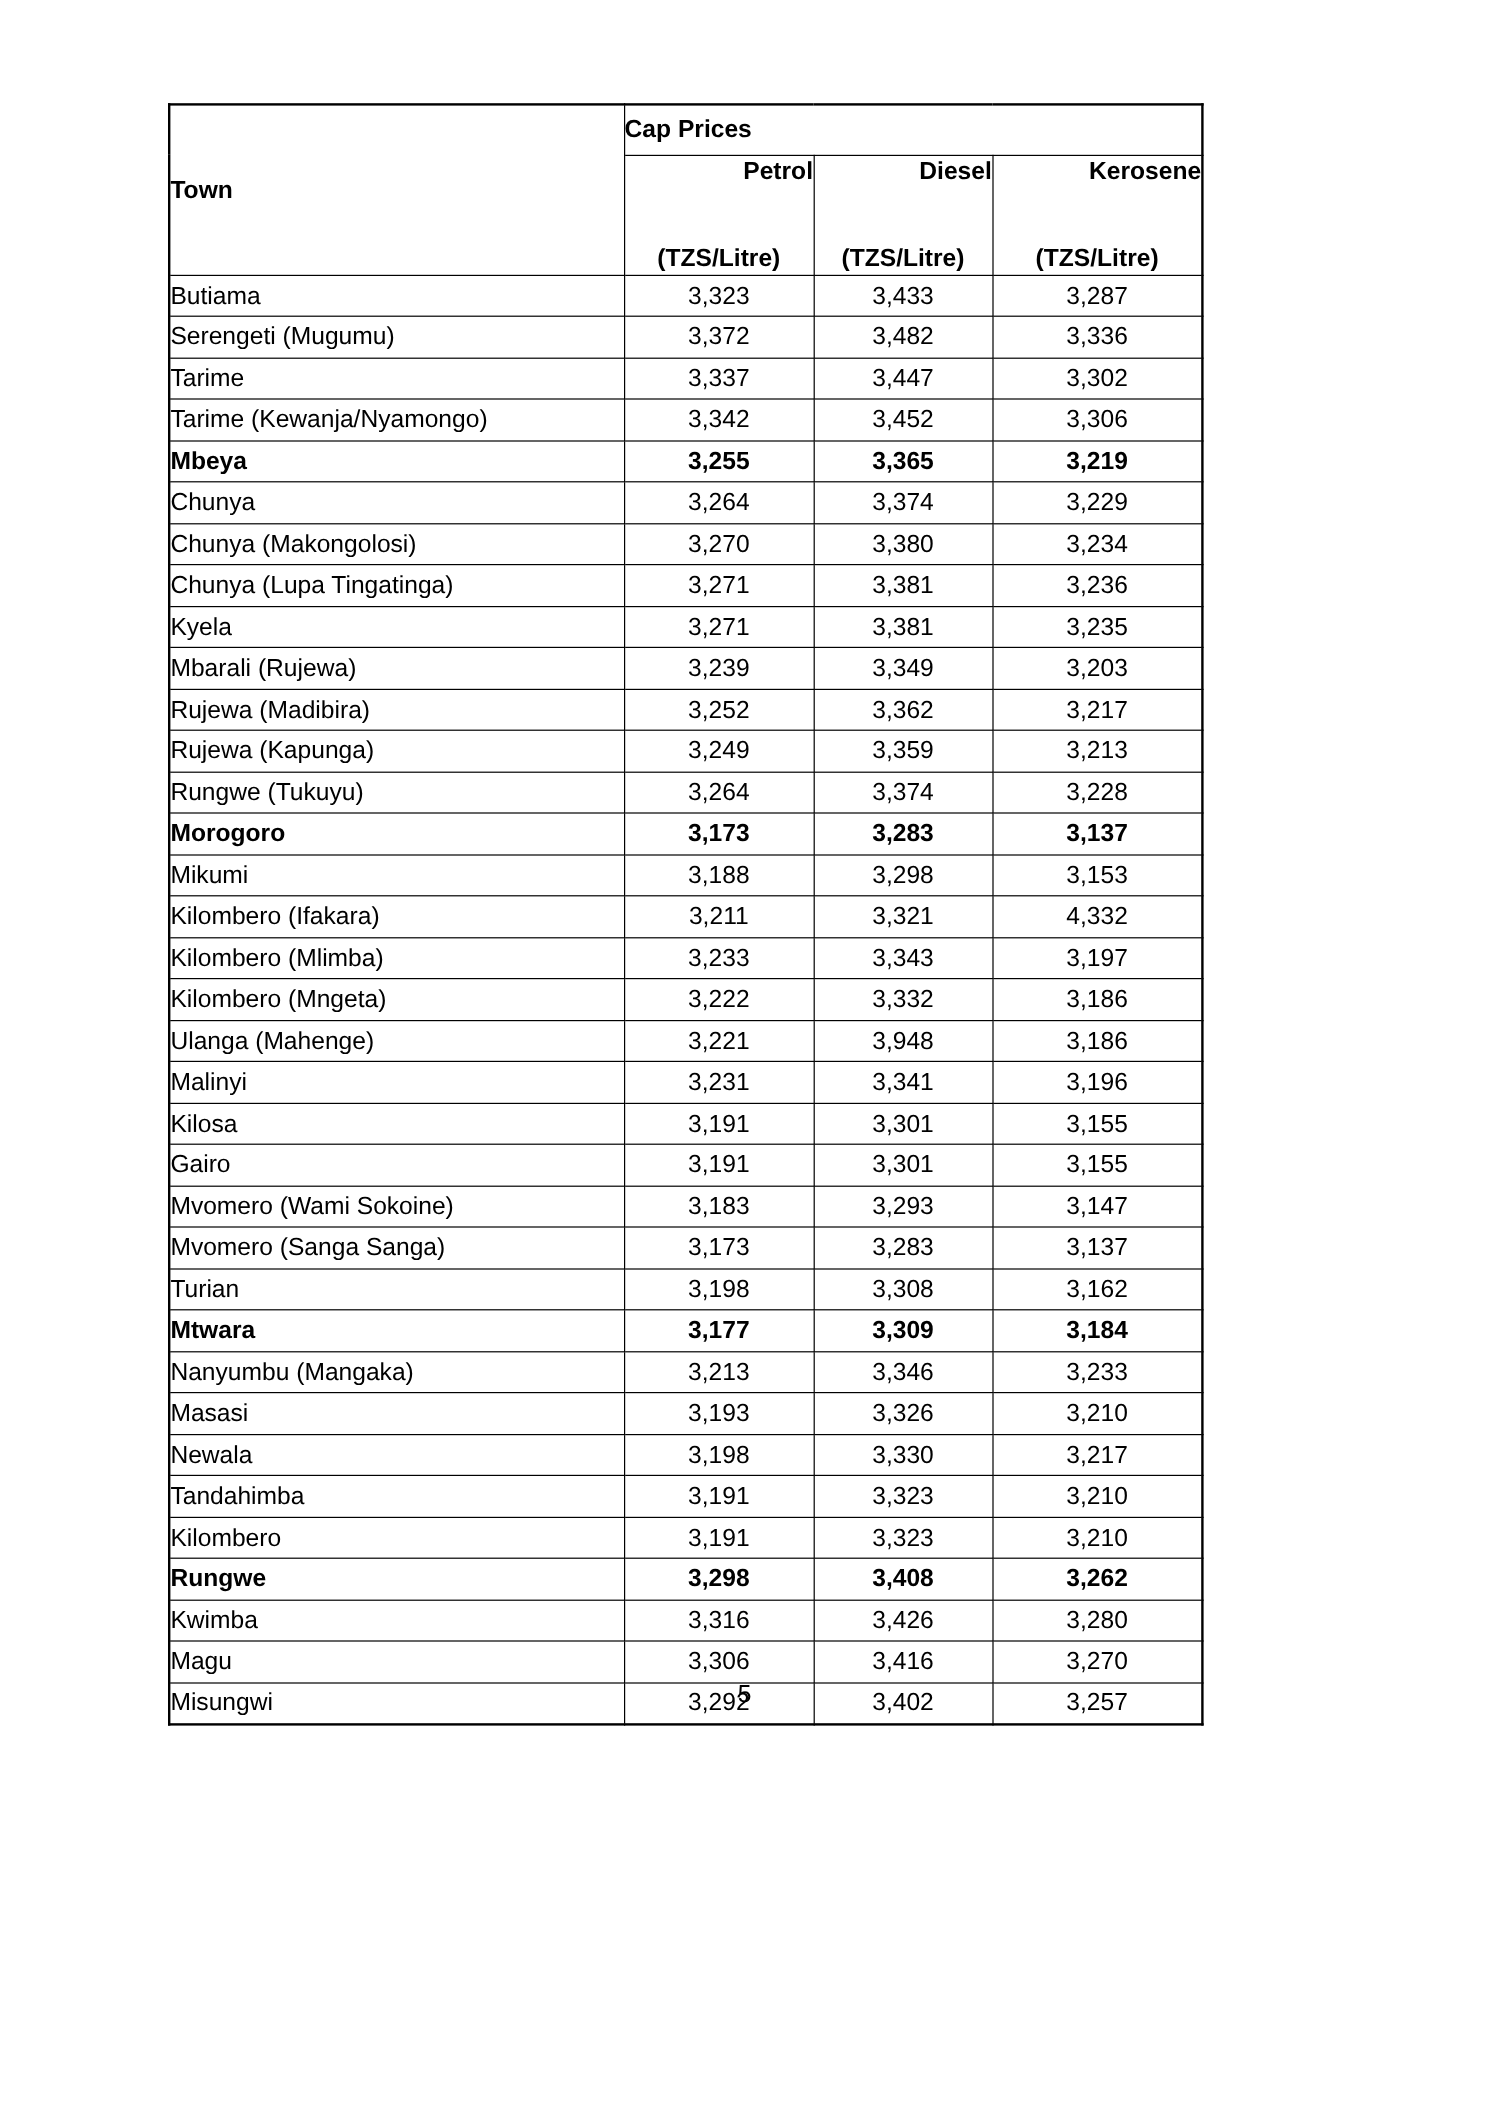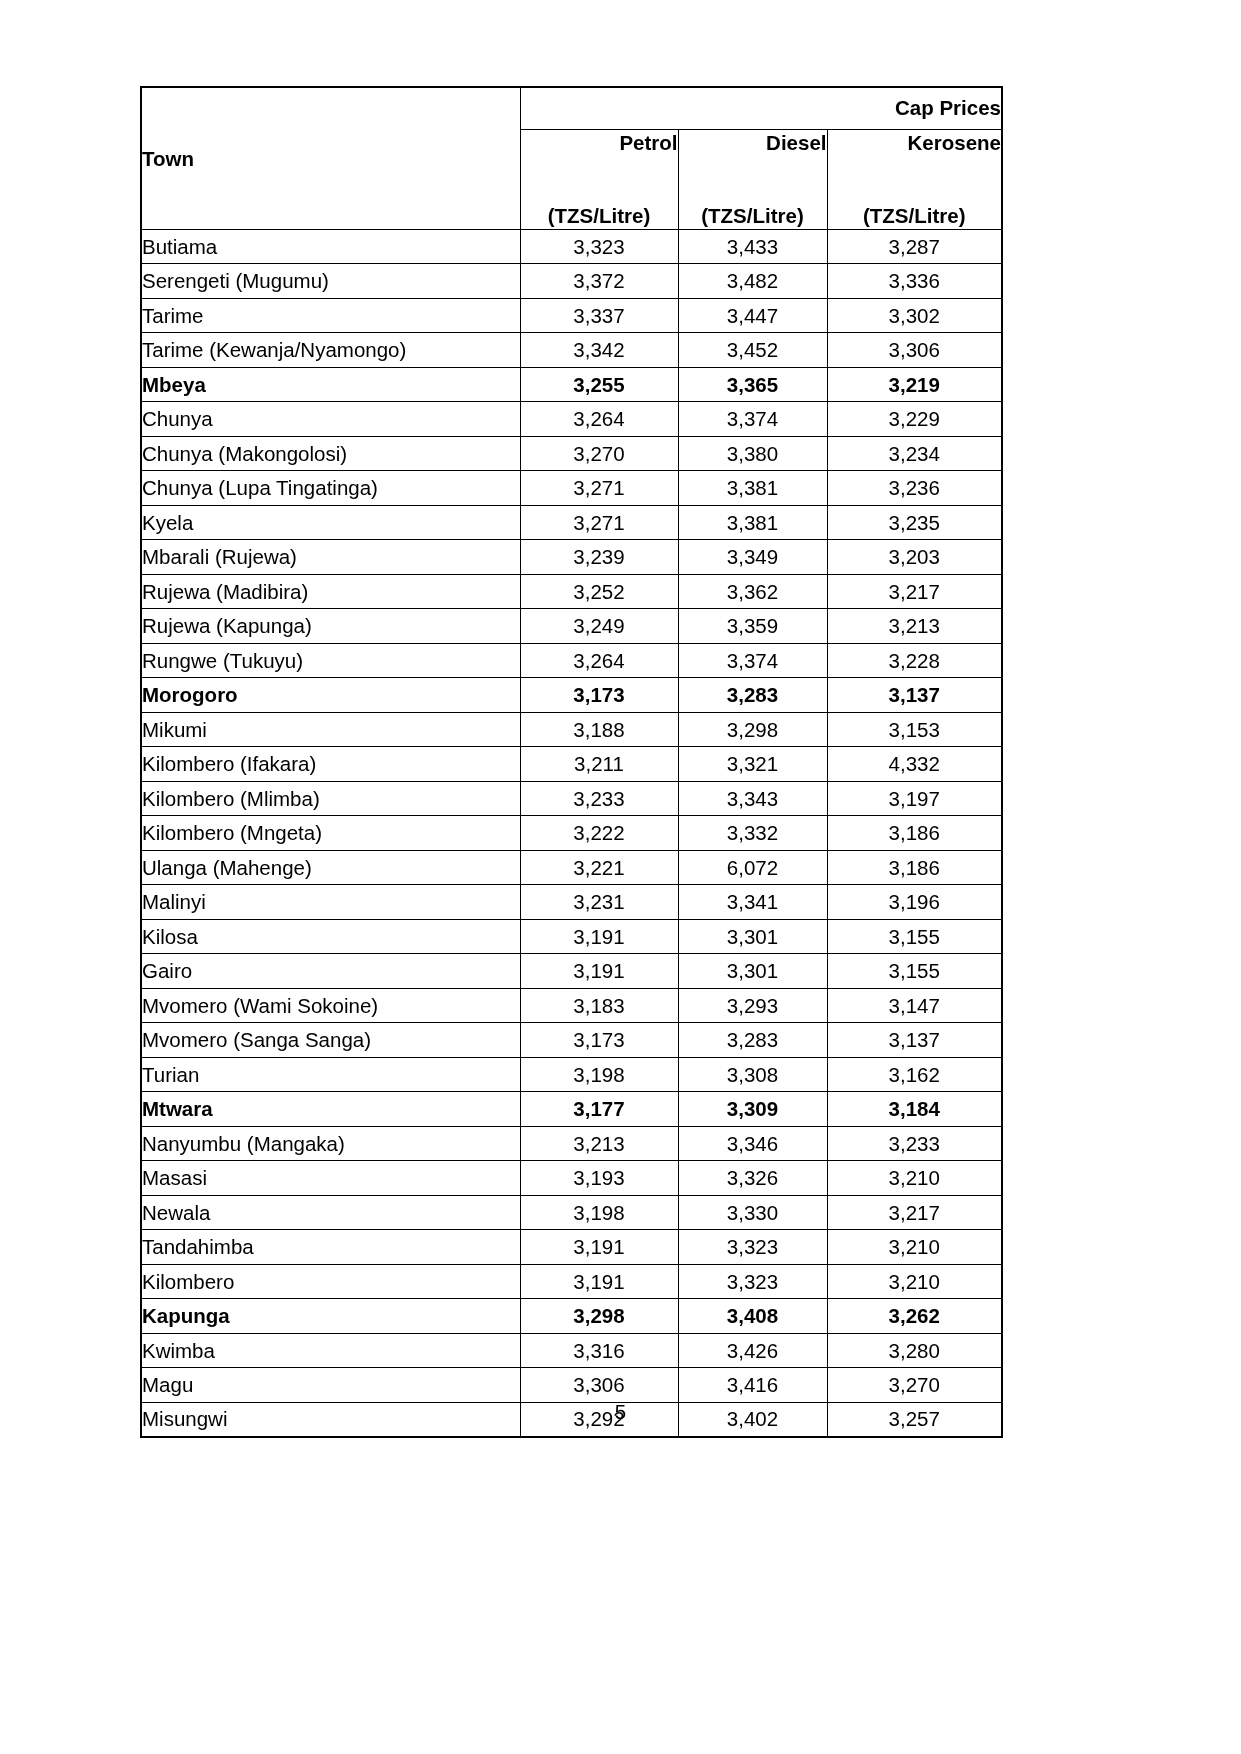--- a/index.html
+++ b/index.html
@@ -40,21 +40,21 @@
   col.c-diesel { width: 149px; }
   col.c-kero   { width: 175px; }
 
   th.town-head {
     text-align: left;
     font-weight: bold;
     padding: 0 0 0 11px;
     vertical-align: middle;
   }
   th.cap-head {
-    text-align: right;
+    text-align: left;
     font-weight: bold;
     height: 42px;
     padding: 2px 0 4px 0;
   }
   th.sub-head {
     text-align: center;
     font-weight: bold;
     height: 76px;
     padding: 3px 2px 6px 2px;
   }
@@ -221,21 +221,21 @@
         </tr>
         <tr>
           <td class="town">Kilombero (Mngeta)</td>
           <td class="num">3,222</td>
           <td class="num">3,332</td>
           <td class="num">3,186</td>
         </tr>
         <tr>
           <td class="town">Ulanga (Mahenge)</td>
           <td class="num">3,221</td>
-          <td class="num">6,072</td>
+          <td class="num">3,948</td>
           <td class="num">3,186</td>
         </tr>
         <tr>
           <td class="town">Malinyi</td>
           <td class="num">3,231</td>
           <td class="num">3,341</td>
           <td class="num">3,196</td>
         </tr>
         <tr>
           <td class="town">Kilosa</td>
@@ -297,21 +297,21 @@
           <td class="num">3,323</td>
           <td class="num">3,210</td>
         </tr>
         <tr>
           <td class="town">Kilombero</td>
           <td class="num">3,191</td>
           <td class="num">3,323</td>
           <td class="num">3,210</td>
         </tr>
         <tr class="region">
-          <td class="town">Kapunga</td>
+          <td class="town">Rungwe</td>
           <td class="num">3,298</td>
           <td class="num">3,408</td>
           <td class="num">3,262</td>
         </tr>
         <tr>
           <td class="town">Kwimba</td>
           <td class="num">3,316</td>
           <td class="num">3,426</td>
           <td class="num">3,280</td>
         </tr>

